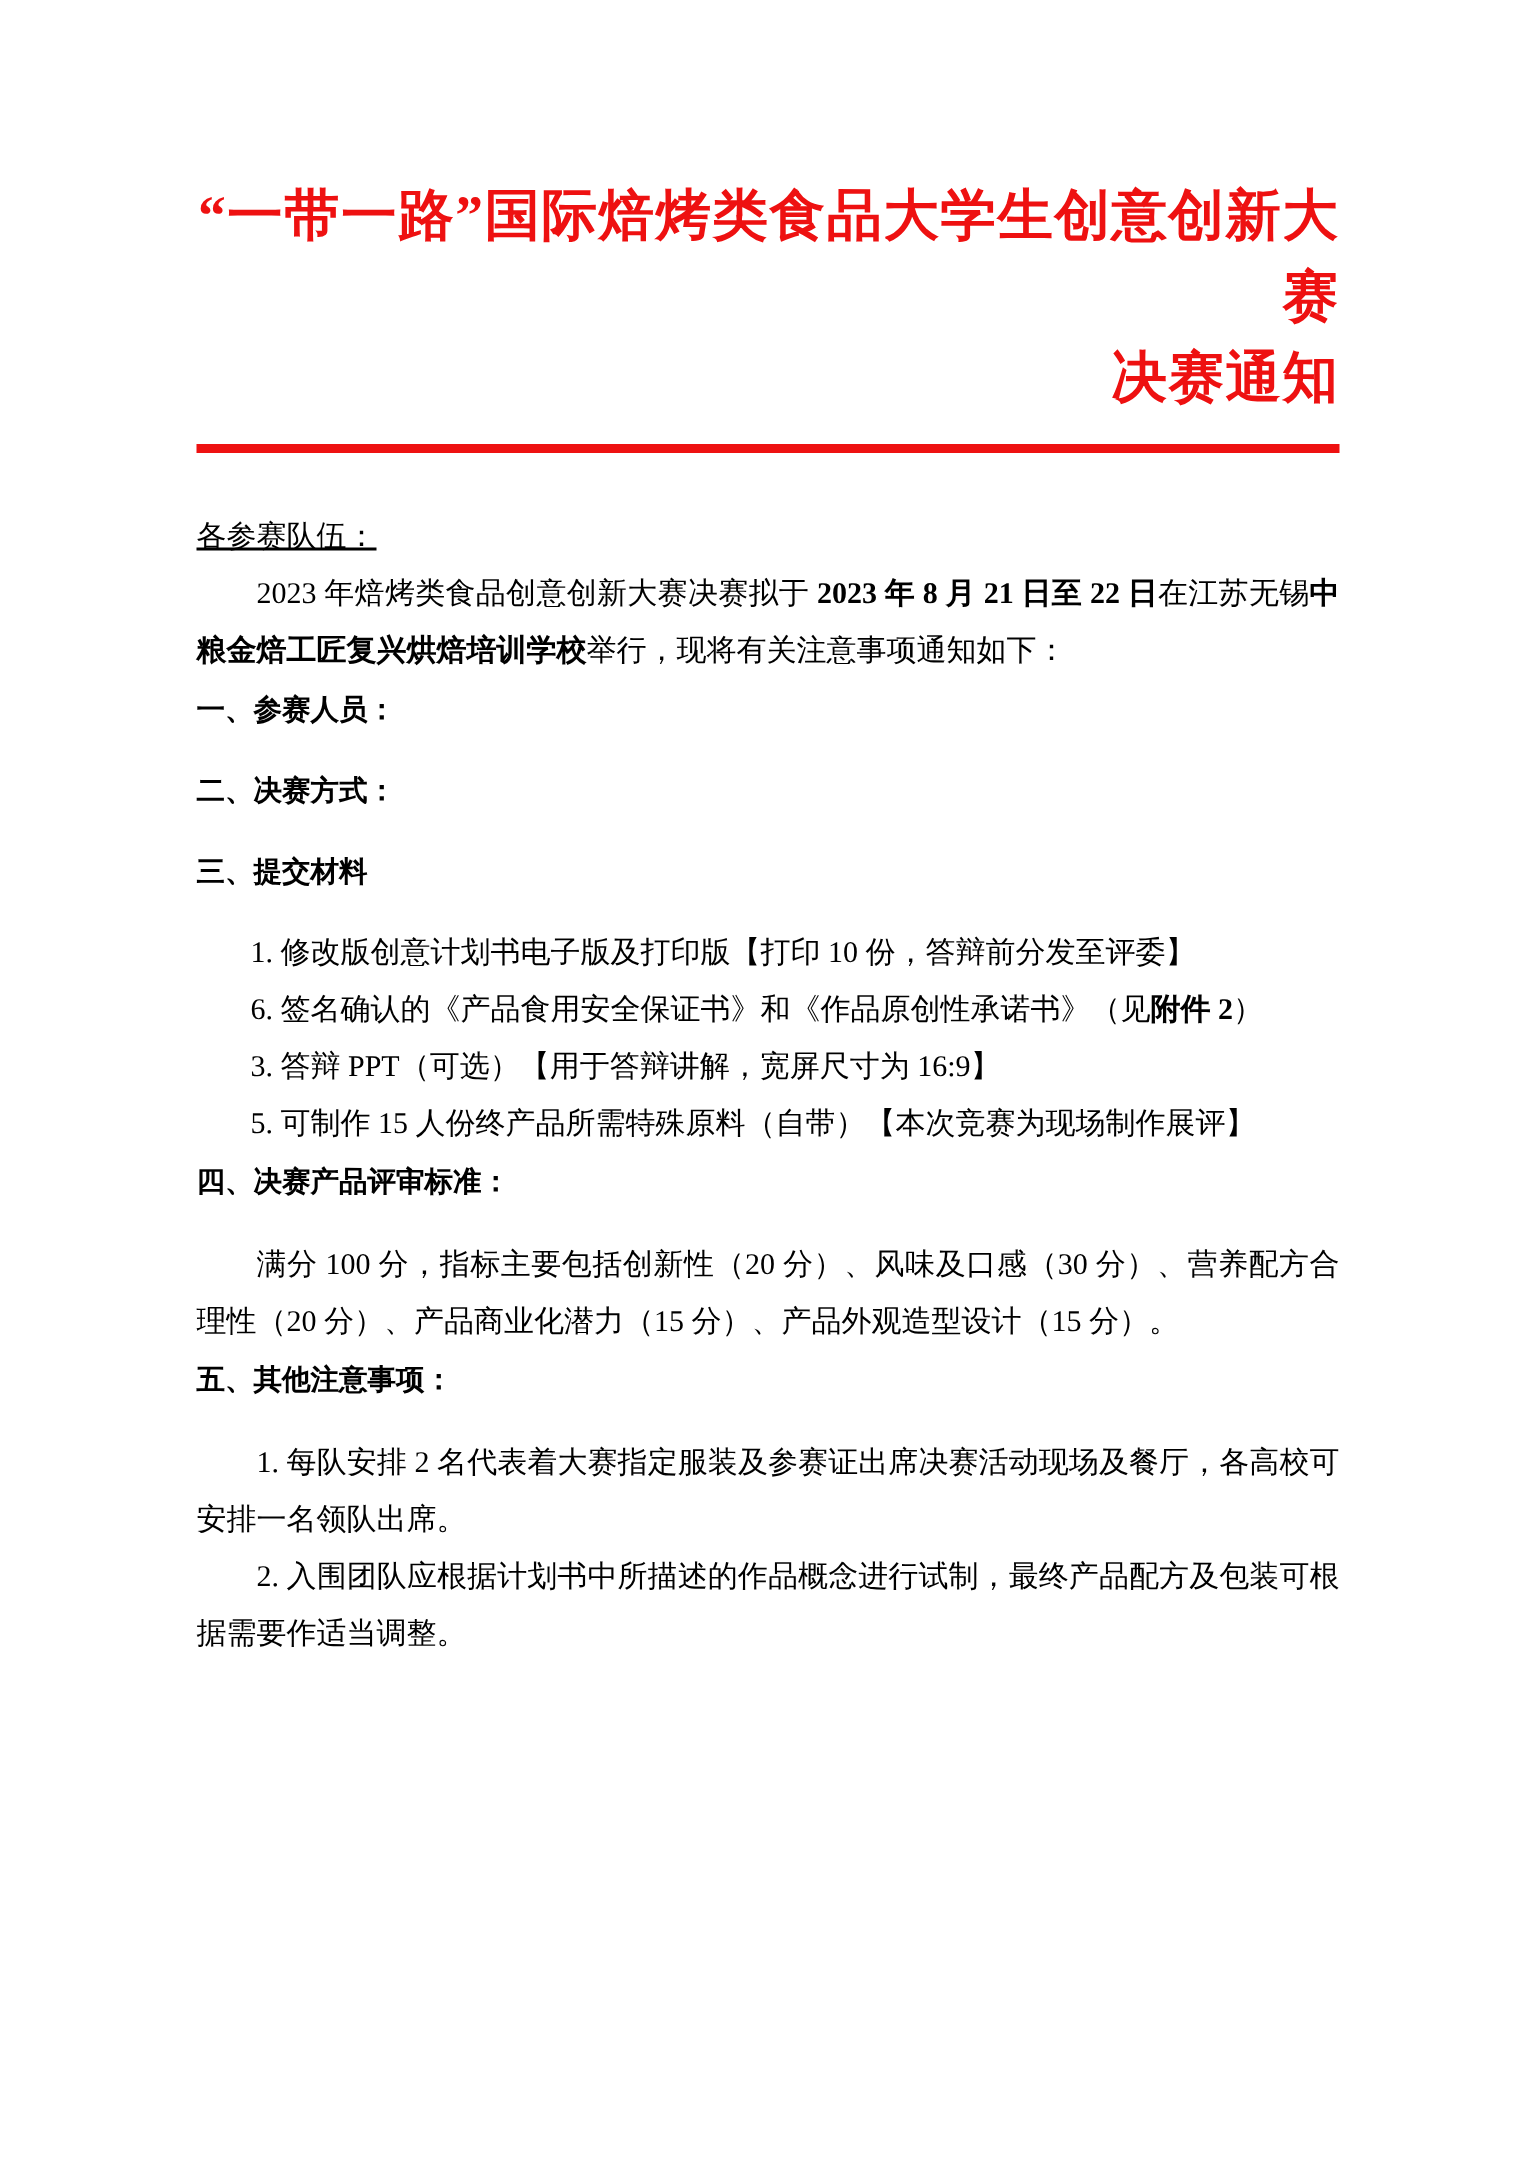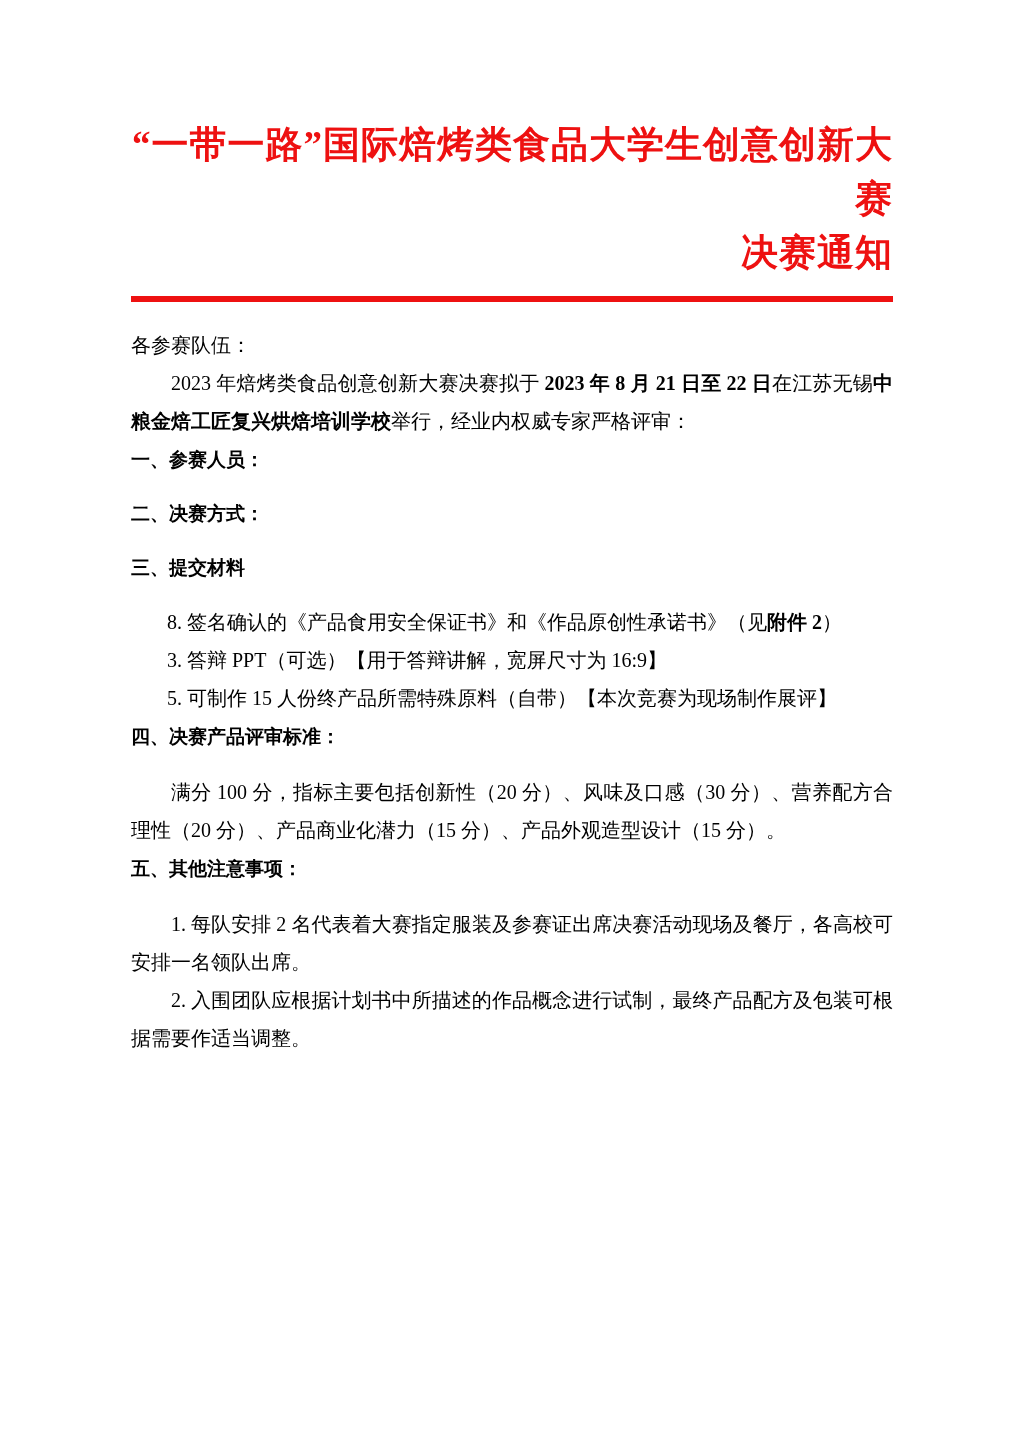--- a/index.html
+++ b/index.html
@@ -34,21 +34,21 @@
     height: 6px;
     background: var(--accent, #ee1111);
     margin-top: 16px;
   }
   .body-text {
     font-size: 20px;
     line-height: 38px;
     text-align: justify;
   }
   p { margin: 0; }
-  .salutation { margin-top: 24px; }
+  .salutation { margin-top: 37px; text-decoration: underline; }
   .indent { text-indent: 2em; }
   .sec-heading {
     font-weight: bold;
     font-size: 19px;
     line-height: 38px;
     margin-top: 2px;
     font-family: Liberation Mono, monospace;
   }
   .list-line { padding-left: 36px; }
   strong { font-weight: bold; }
@@ -60,28 +60,29 @@
 
   <h1 class="doc-title">
     <span class="title-line">“一带一路”国际焙烤类食品大学生创意创新大赛</span>
     <span class="title-line">决赛通知</span>
   </h1>
 
   <div class="title-rule"></div>
 
   <p class="body-text salutation">各参赛队伍：</p>
 
-  <p class="body-text indent"><span>2023 年焙烤类食品创意创新大赛决赛拟于 </span><strong>2023 年 8 月 21 日至 22 日</strong><span>在江苏无锡</span><strong>中粮金焙工匠复兴烘焙培训学校</strong><span>举行，经业内权威专家严格评审：</span></p>
+  <p class="body-text indent"><span>2023 年焙烤类食品创意创新大赛决赛拟于 </span><strong>2023 年 8 月 21 日至 22 日</strong><span>在江苏无锡</span><strong>中粮金焙工匠复兴烘焙培训学校</strong><span>举行，现将有关注意事项通知如下：</span></p>
 
   <h2 class="body-text sec-heading">一、参赛人员：</h2>
 
   <h2 class="body-text sec-heading">二、决赛方式：</h2>
 
   <h2 class="body-text sec-heading">三、提交材料</h2>
-  <p class="body-text list-line"><span>8. 签名确认的《产品食用安全保证书》和《作品原创性承诺书》（见</span><strong>附件 2</strong><span>）</span></p>
+  <p class="body-text list-line">1. 修改版创意计划书电子版及打印版【打印 10 份，答辩前分发至评委】</p>
+  <p class="body-text list-line"><span>6. 签名确认的《产品食用安全保证书》和《作品原创性承诺书》（见</span><strong>附件 2</strong><span>）</span></p>
   <p class="body-text list-line">3. 答辩 PPT（可选）【用于答辩讲解，宽屏尺寸为 16:9】</p>
   <p class="body-text list-line">5. 可制作 15 人份终产品所需特殊原料（自带）【本次竞赛为现场制作展评】</p>
 
   <h2 class="body-text sec-heading">四、决赛产品评审标准：</h2>
   <p class="body-text indent">满分 100 分，指标主要包括创新性（20 分）、风味及口感（30 分）、营养配方合理性（20 分）、产品商业化潜力（15 分）、产品外观造型设计（15 分）。</p>
 
   <h2 class="body-text sec-heading">五、其他注意事项：</h2>
   <p class="body-text indent">1. 每队安排 2 名代表着大赛指定服装及参赛证出席决赛活动现场及餐厅，各高校可安排一名领队出席。</p>
   <p class="body-text indent">2. 入围团队应根据计划书中所描述的作品概念进行试制，最终产品配方及包装可根据需要作适当调整。</p>
 

